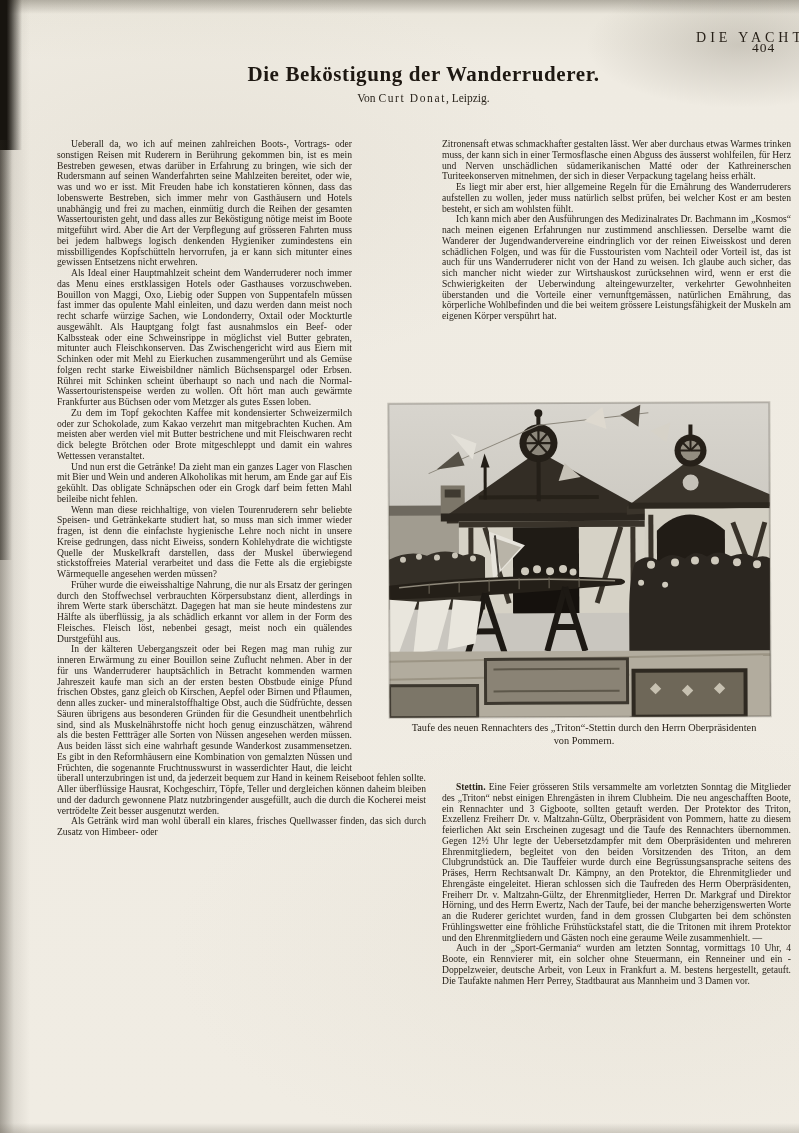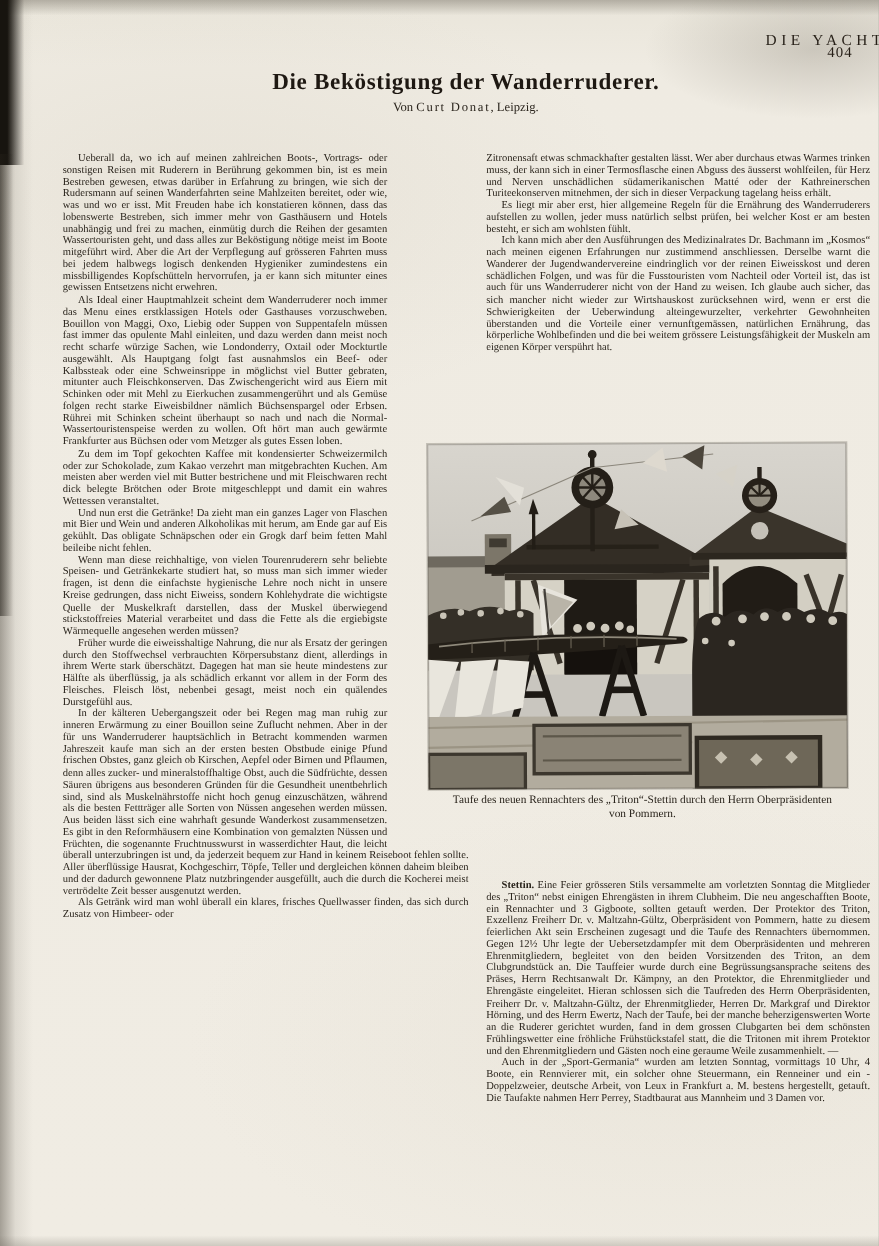--- a/index.html
+++ b/index.html
@@ -46,21 +46,21 @@
   }
   .byline .name{letter-spacing:1.6px;}
 
   .col{
     position:absolute;top:112px;
     font-size:9.6px;line-height:10.75px;text-align:justify;
     color:#2a241c;overflow:hidden;margin-top:27px;
   }
   .col-left{left:57px;width:369px;height:966px;}
   .col-right-top{left:442px;width:349px;height:294px;}
-  .col-right-bottom{left:442px;top:773px;width:349px;height:312px;}
+  .col-right-bottom{left:442px;top:755px;width:349px;height:312px;}
   .para{margin:0;text-indent:14px;}
   .para.noindent{text-indent:0;}
   .photo-intrude{float:right;width:74px;height:382px;margin-top:252px;}
 
   .photo-frame{
     position:absolute;left:389px;top:403px;width:381px;height:314px;
     background:#c9c6bf;overflow:hidden;
     box-shadow:0 0 0 1px rgba(60,55,45,0.25);
     transform:rotate(-0.25deg);
   }

